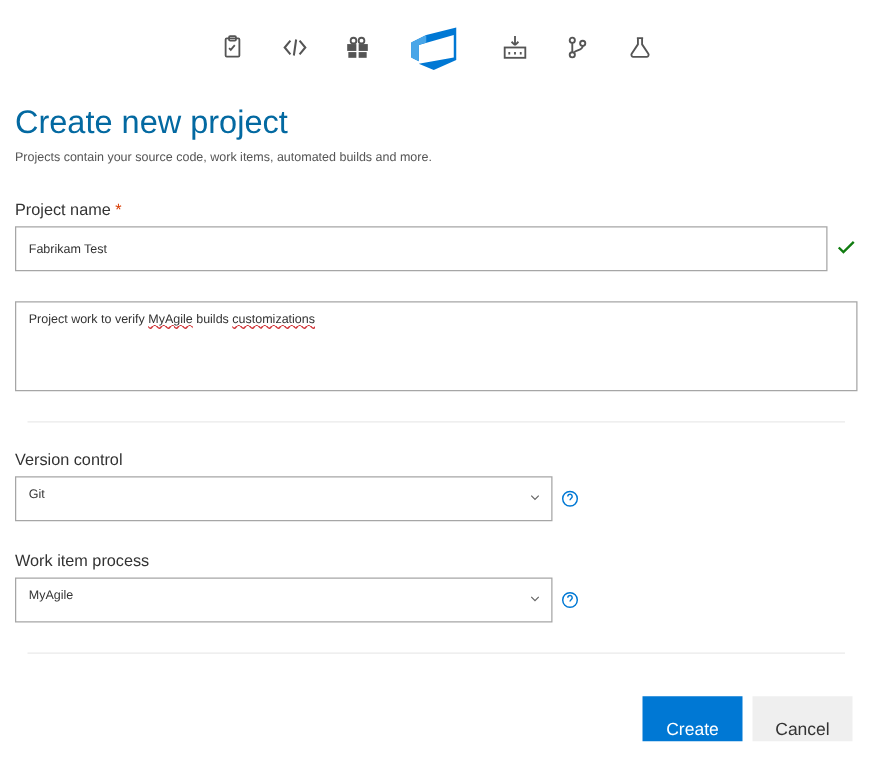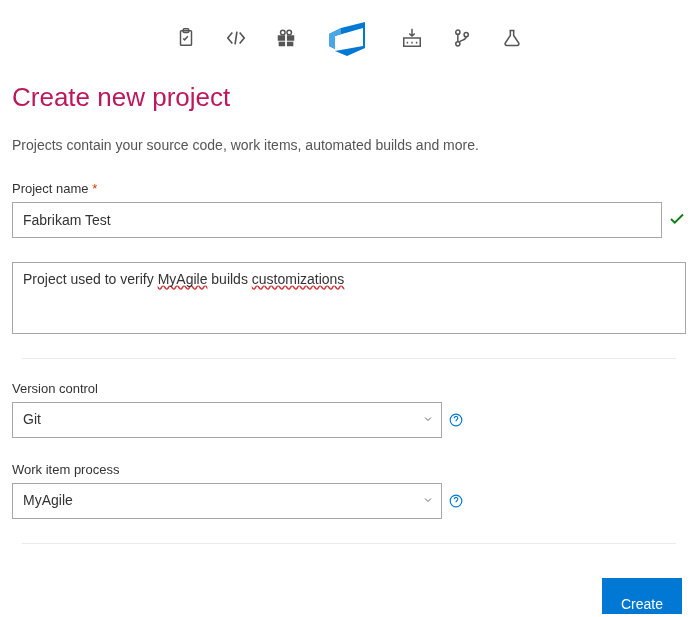--- a/index.html
+++ b/index.html
@@ -16,43 +16,43 @@
       align-items: center;
       justify-content: center;
       gap: 28px;
       padding: 18px 0 24px 0;
     }
     .icon-row .ico { width: 22px; height: 22px; display:flex; align-items:center; justify-content:center; }
     .icon-row svg { display:block; }
     .page-title {
       font-size: 26px;
       font-weight: 300;
-      color: #be185d;
-      margin-bottom: 24px;
+      color: #0369a1;
+      margin-bottom: 8px;
     }
     .page-subtitle {
-      font-size: 14px;
+      font-size: 10px;
       color: #555;
       margin-bottom: 28px;
     }
     .field-group { margin-bottom: 24px; }
     .field-label {
       font-size: 13px;
       color: #333;
       margin-bottom: 6px;
       display: block;
     }
     .required { color: #d83b01; }
     .input-row { display: flex; align-items: center; gap: 6px; }
     .text-input, .text-area, .select-box {
       width: 100%;
       border: 1px solid #a6a6a6;
       padding: 8px 10px;
       font-family: inherit;
-      font-size: 14px;
+      font-size: 10px;
       background: #fff;
       color: #333;
     }
     .text-input { height: 36px; }
     .text-area { height: 72px; resize: none; }
     .valid-check { color: #107c10; width: 18px; flex-shrink:0; }
     .select-wrap { position: relative; width: 430px; }
     .select-box {
       height: 36px;
       padding-right: 30px;
@@ -166,21 +166,21 @@
     <input class="text-input" type="text" value="Fabrikam Test" style="">
     <span class="valid-check">
       <svg width="18" height="18" viewBox="0 0 24 24" fill="none" stroke="#107c10" stroke-width="2.5">
           <path d="M4 12l5 5L20 6"></path>
         </svg>
     </span>
   </div>
 </div>
 
 <div class="field-group">
-  <div class="text-area" contenteditable="true" style=""><span>Project used to verify </span><span class="underline-red">MyAgile</span><span> builds </span><span class="underline-red">customizations</span></div>
+  <div class="text-area" contenteditable="true" style=""><span>Project work to verify </span><span class="underline-red">MyAgile</span><span> builds </span><span class="underline-red">customizations</span></div>
 </div>
 
 <hr class="divider">
 
 <div class="field-group">
   <label class="field-label">Version control</label>
   <div class="input-row">
     <div class="select-wrap">
       <div class="select-box">Git</div>
       <span class="select-caret">
@@ -215,13 +215,14 @@
           <path d="M9 9a3 3 0 115 2c-1 1-2 1.5-2 3M12 18h.01"></path>
         </svg>
     </span>
   </div>
 </div>
 
 <hr class="divider">
 
 <div class="button-row">
   <button class="btn btn-primary">Create</button>
+  <button class="btn btn-secondary">Cancel</button>
 </div>
 
 </body></html>

